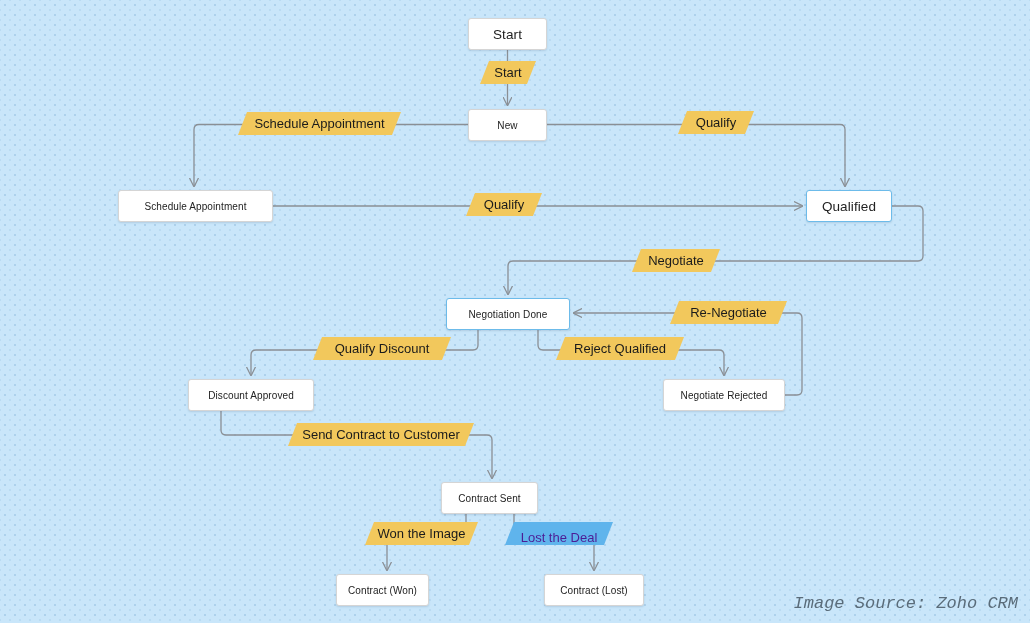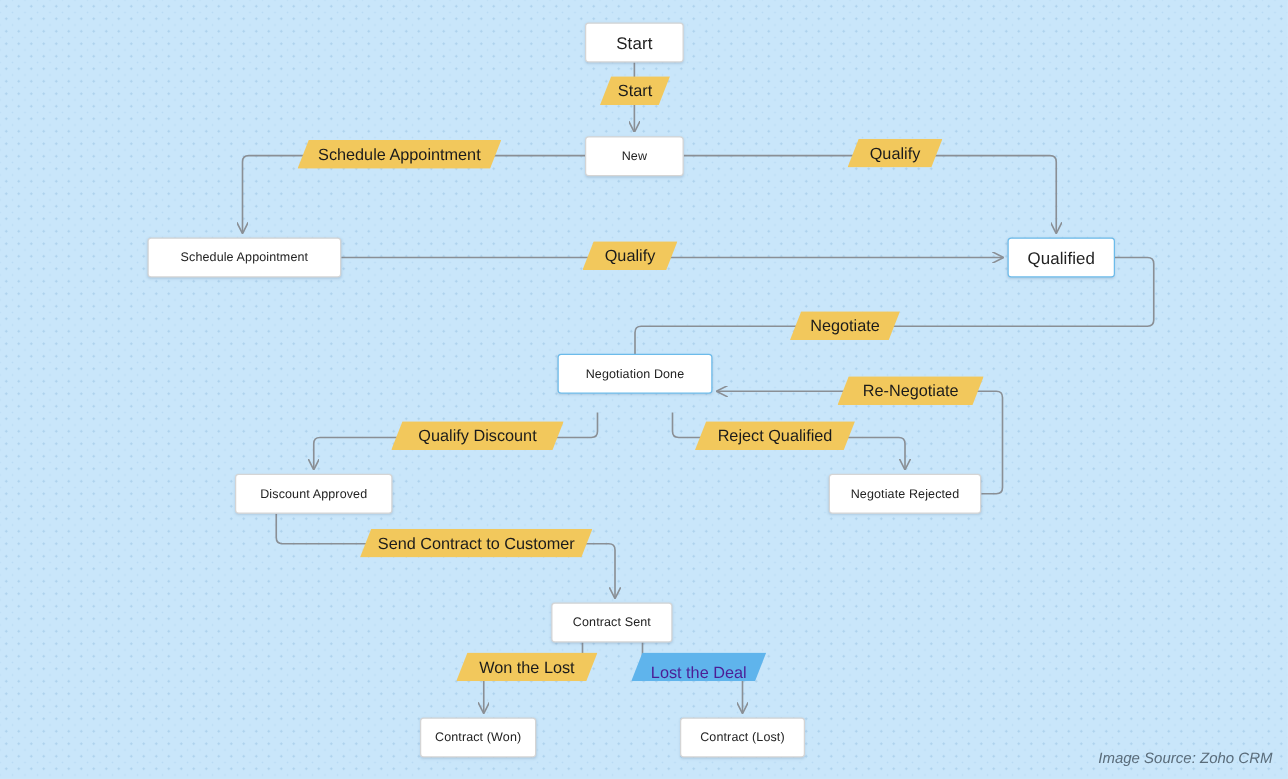--- a/index.html
+++ b/index.html
@@ -65,24 +65,24 @@
   }
   .pgram.blue {
     background: #5fb4ec;
     color: #4c1d95;
     align-items: flex-end;
   }
   #credit {
     position: absolute;
     right: 12px;
     bottom: 10px;
-    font-size: 12px;
+    font-size: 17px;
     font-style: italic;
     color: #5a6c7a;
-    font-family: Liberation Sans, sans-serif;
+    font-family: Liberation Mono, monospace;
     white-space: nowrap;
   }
 </style>
 </head>
 <body>
 
 <div id="canvas">
 
   <svg id="edges" viewBox="0 0 1030 623" xmlns="http://www.w3.org/2000/svg">
     <defs>
@@ -111,21 +111,21 @@
       </div>
       <div class="node" style="left: 468px; top: 109px; width: 79px; height: 32px;">
         <span>New</span>
       </div>
       <div class="node" style="left: 118px; top: 190px; width: 155px; height: 32px;">
         <span>Schedule Appointment</span>
       </div>
       <div class="node sel plain" style="left: 806px; top: 190px; width: 86px; height: 32px;">
         <span>Qualified</span>
       </div>
-      <div class="node sel" style="left: 446px; top: 283px; width: 124px; height: 32px;">
+      <div class="node sel" style="left: 446px; top: 298px; width: 124px; height: 32px;">
         <span>Negotiation Done</span>
       </div>
       <div class="node" style="left: 188px; top: 379px; width: 126px; height: 32px;">
         <span>Discount Approved</span>
       </div>
       <div class="node" style="left: 663px; top: 379px; width: 122px; height: 32px;">
         <span>Negotiate Rejected</span>
       </div>
       <div class="node" style="left: 441px; top: 482px; width: 97px; height: 32px;">
         <span>Contract Sent</span>
@@ -159,21 +159,21 @@
       <div class="pgram" style="left: 313px; top: 337px; width: 138px; height: 23px;">
         <span>Qualify Discount</span>
       </div>
       <div class="pgram" style="left: 556px; top: 337px; width: 128px; height: 23px;">
         <span>Reject Qualified</span>
       </div>
       <div class="pgram" style="left: 288px; top: 423px; width: 186px; height: 23px;">
         <span>Send Contract to Customer</span>
       </div>
       <div class="pgram" style="left: 365px; top: 522px; width: 113px; height: 23px;">
-        <span>Won the Lost</span>
+        <span>Won the Image</span>
       </div>
       <div class="pgram blue" style="left: 505px; top: 522px; width: 108px; height: 23px;">
         <span>Lost the Deal</span>
       </div>
     </div>
 
   <div id="credit">Image Source: Zoho CRM</div>
 </div>
 
 </body></html>

